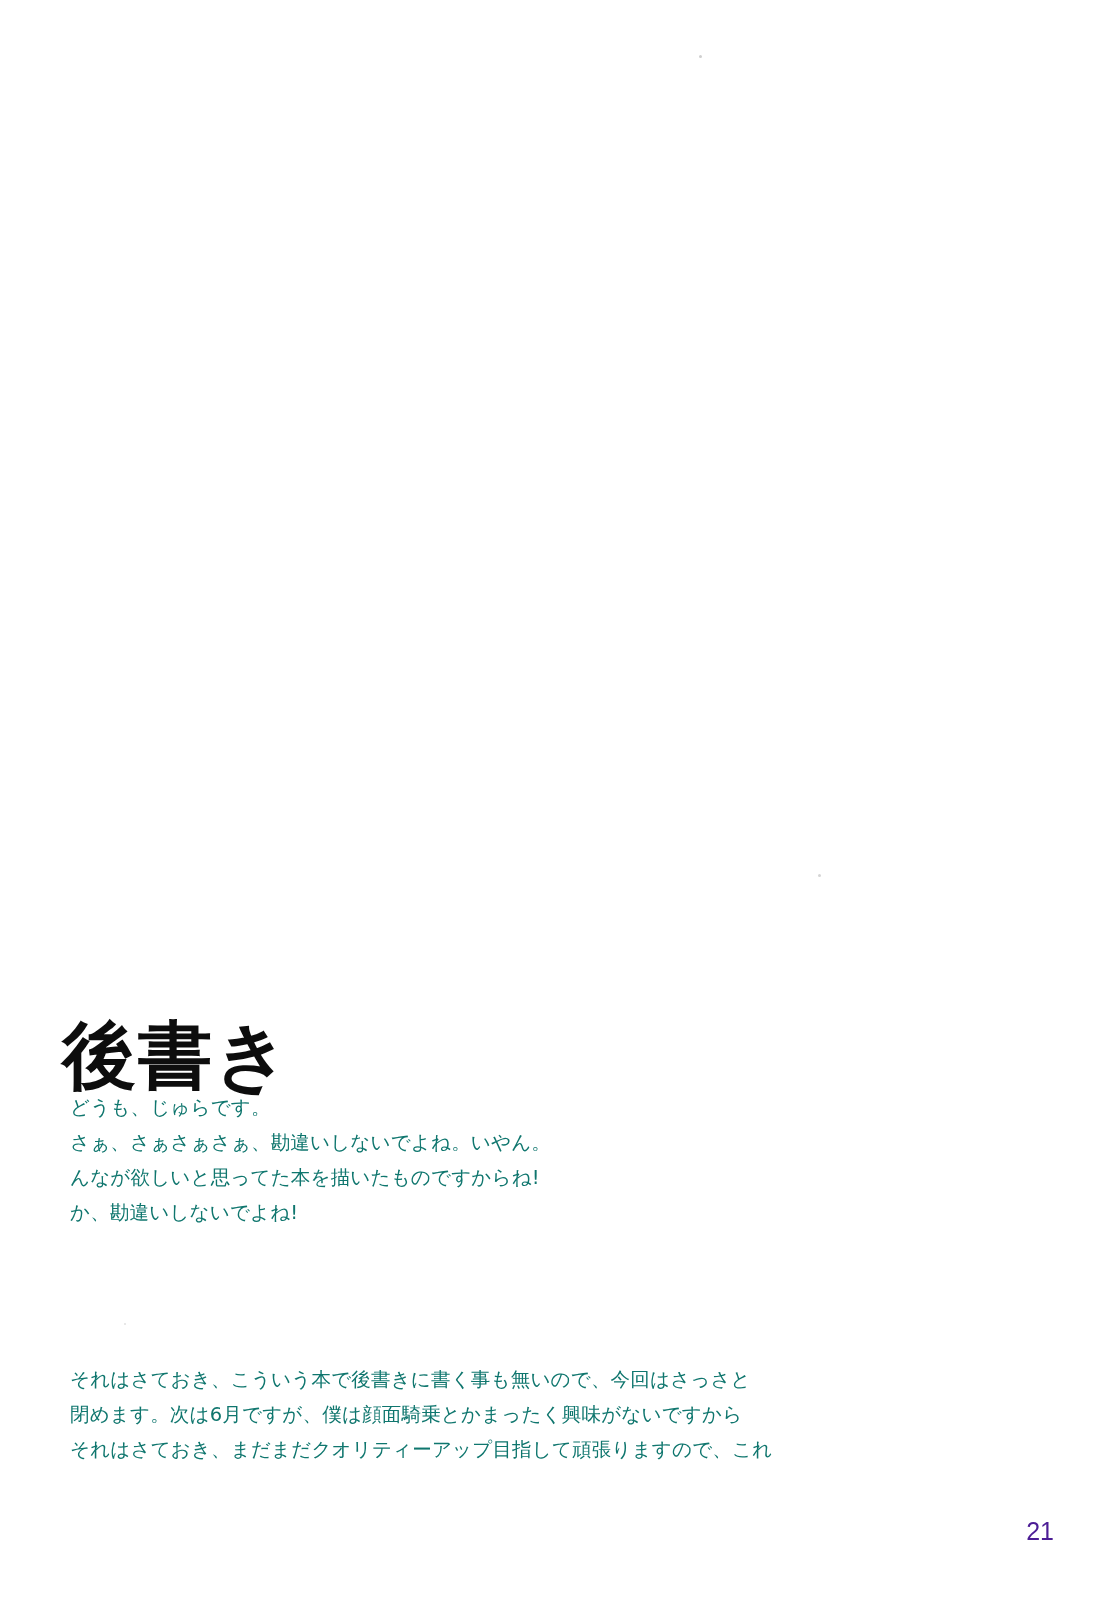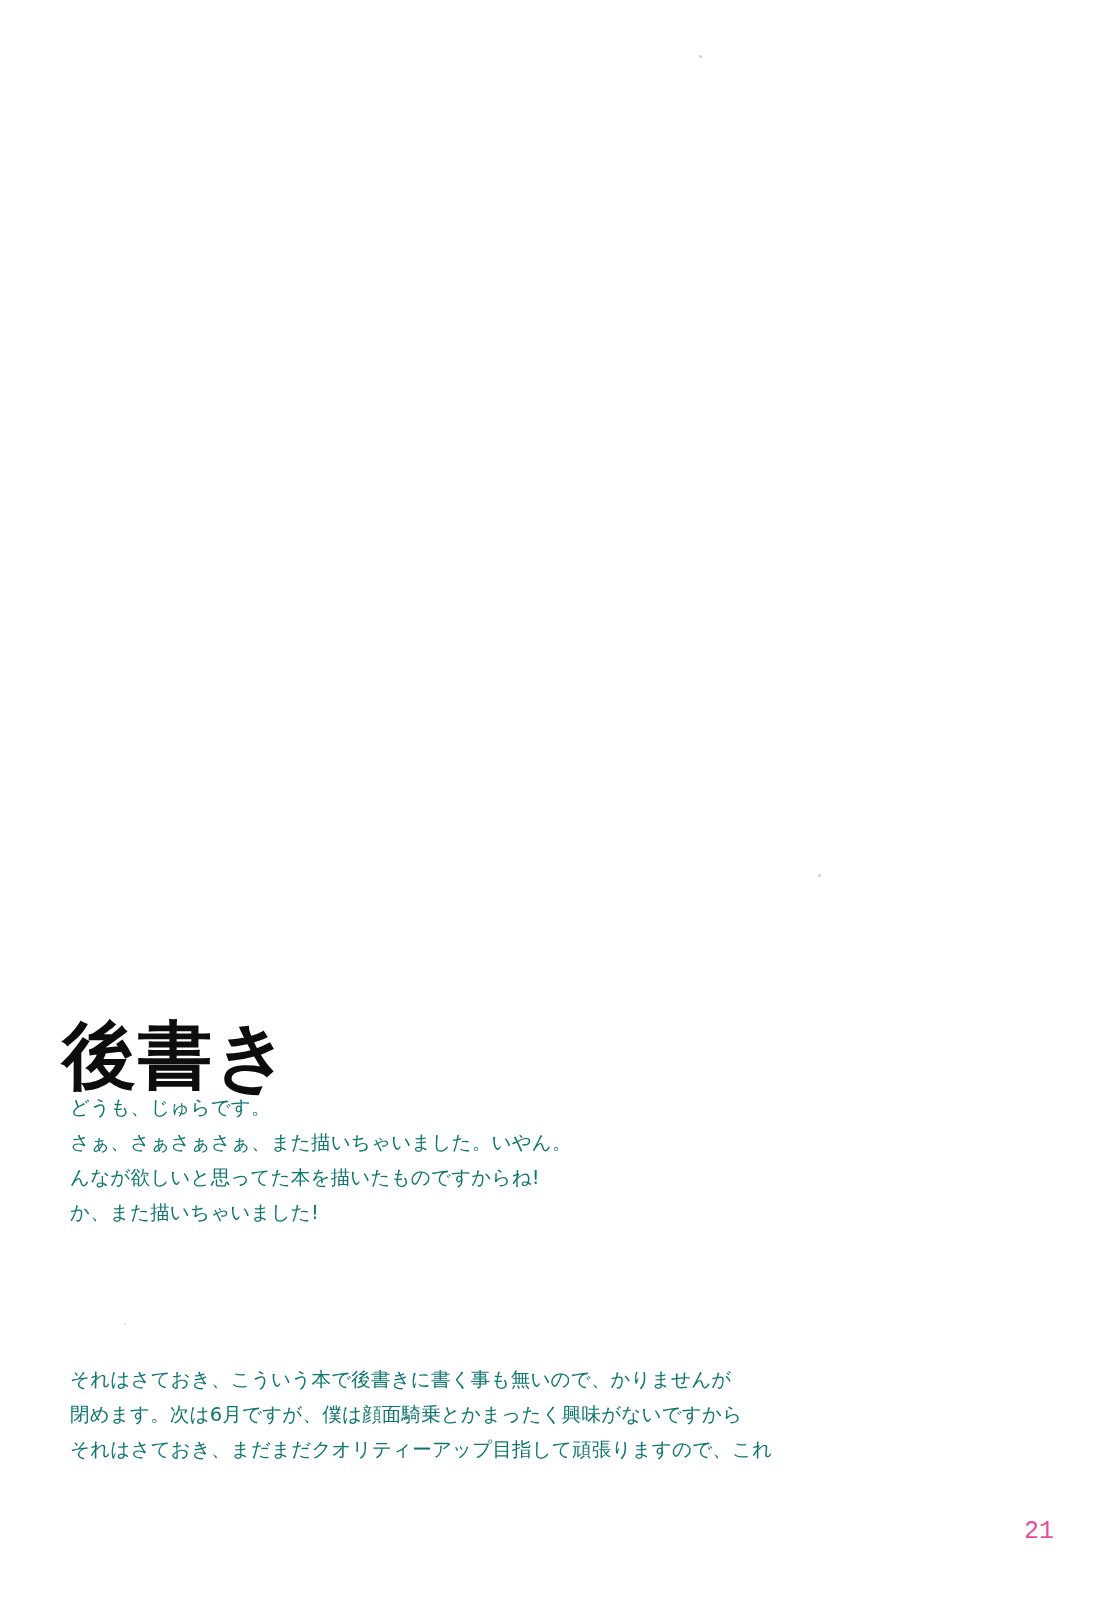--- a/index.html
+++ b/index.html
@@ -61,45 +61,45 @@
   .body-block.b2 { top: 1362px; }
 
   .body-block p {
     margin: 0;
   }
 
   .page-number {
     position: absolute;
     right: 56px;
     top: 1517px;
-    font-family: Liberation Mono, monospace;
+    font-family: Liberation Sans, sans-serif;
     font-size: 25px;
-    color: #ec4899;
+    color: #4c1d95;
     margin-left: 28px;
   }
 </style>
 </head>
 <body>
 
 <div class="page">
 
   <span class="speck s1"></span>
   <span class="speck s2"></span>
   <span class="speck s3"></span>
 
   <h1 class="afterword-heading">後書き</h1>
 
   <div class="body-block b1">
     <p>どうも、じゅらです。</p>
-    <p>さぁ、さぁさぁさぁ、また描いちゃいました。いやん。</p>
+    <p>さぁ、さぁさぁさぁ、勘違いしないでよね。いやん。</p>
     <p>んなが欲しいと思ってた本を描いたものですからね!</p>
-    <p>か、また描いちゃいました!</p>
+    <p>か、勘違いしないでよね!</p>
   </div>
 
   <div class="body-block b2">
-    <p>それはさておき、こういう本で後書きに書く事も無いので、かりませんが</p>
+    <p>それはさておき、こういう本で後書きに書く事も無いので、今回はさっさと</p>
     <p>閉めます。次は6月ですが、僕は顔面騎乗とかまったく興味がないですから</p>
     <p>それはさておき、まだまだクオリティーアップ目指して頑張りますので、これ</p>
   </div>
 
   <div class="page-number">21</div>
 
 </div>
 
 </body></html>

